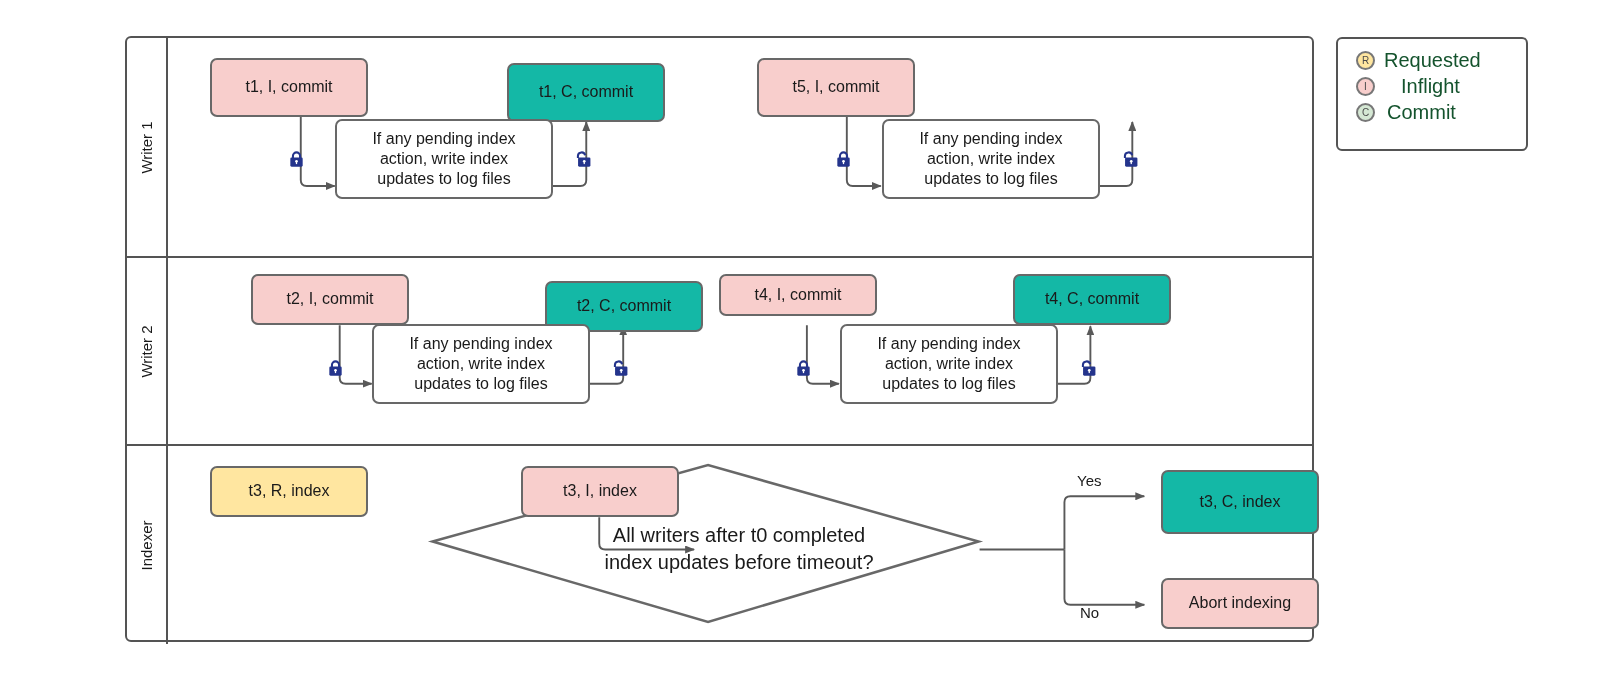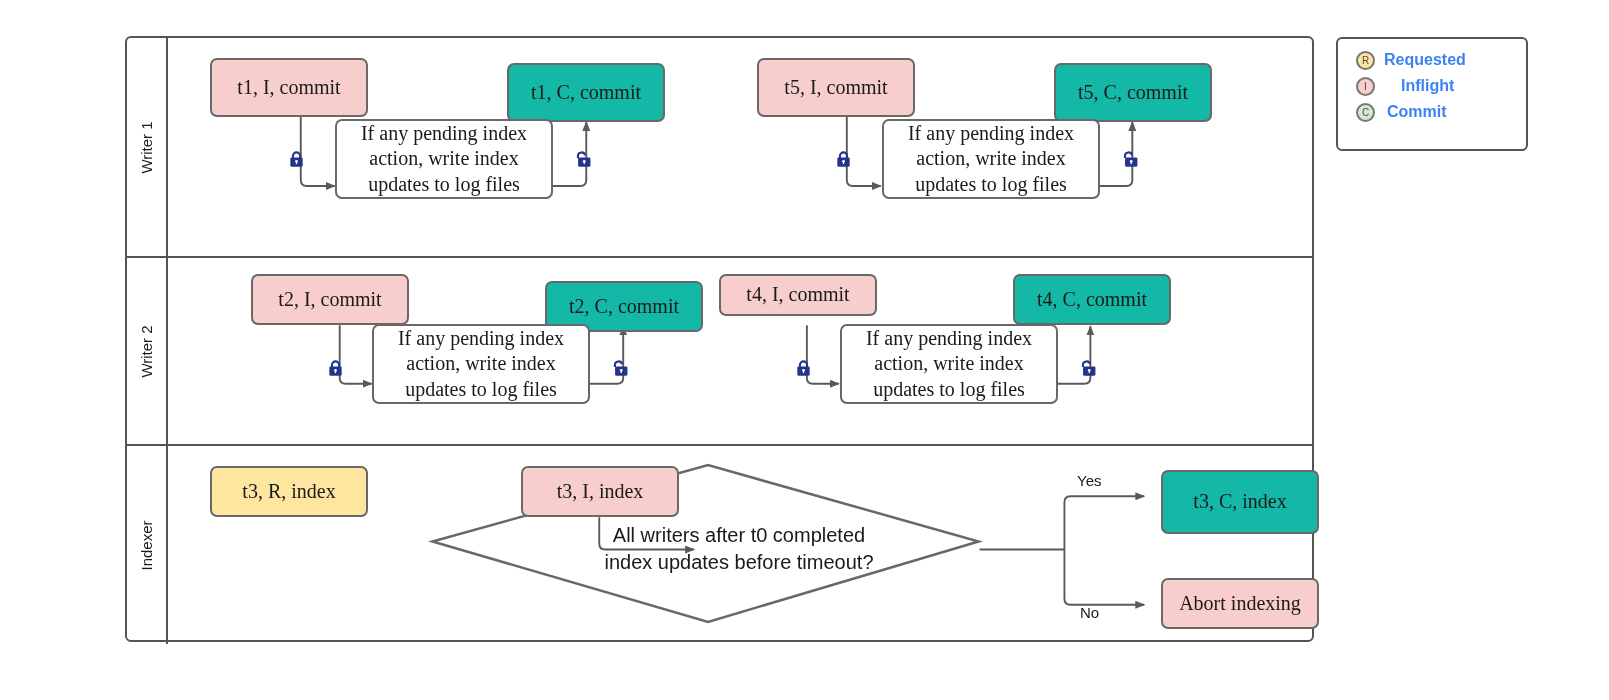--- a/index.html
+++ b/index.html
@@ -21,21 +21,21 @@
   .lane-title span{
     transform:rotate(-90deg);white-space:nowrap;font-size:15px;color:#1a1a1a;
   }
   .lane-body{position:absolute;left:41px;top:0;right:0;bottom:0;}
 
   
   .node{
     position:absolute;box-sizing:border-box;
     border:2.5px solid #686868;border-radius:7px;
     display:flex;align-items:center;justify-content:center;text-align:center;
-    font-size:20px;color:#1a1a1a;line-height:1.27;padding:2px 15px;font-family:Liberation Serif, serif;
+    font-size:16px;color:#1a1a1a;line-height:1.27;padding:2px 15px;
   }
   .node.pink{background:#f8cecc;}
   .node.green{background:#14b8a6;}
   .node.yellow{background:#ffe6a0;}
   .node.white{background:#ffffff;}
 
   
   .edges{position:absolute;left:0;top:0;width:100%;height:100%;overflow:visible;pointer-events:none;}
 
   
@@ -52,21 +52,21 @@
   }
   .legend-row{display:flex;align-items:center;height:26px;padding-left:18px;}
   .legend-dot{
     width:19px;height:19px;border-radius:50%;border:2px solid #777;
     display:flex;align-items:center;justify-content:center;
     font-size:10px;color:#4a4a4a;flex:0 0 auto;box-sizing:border-box;
   }
   .legend-dot.r{background:#ffe6a0;}
   .legend-dot.i{background:#f8cecc;}
   .legend-dot.c{background:#d5e8d4;}
-  .legend-label{font-size:16px;color:#3b82f6;margin-left:9px;font-weight:bold;}
+  .legend-label{font-size:20px;color:#14532d;margin-left:9px;}
   .legend-row.requested .legend-label{margin-left:9px;}
   .legend-row.inflight .legend-label{margin-left:26px;}
   .legend-row.commit   .legend-label{margin-left:12px;}
 </style>
 </head>
 <body>
 
 <div id="stage">
 
   <div class="lane-container">
@@ -94,21 +94,20 @@
         </svg>
 
         <div class="node pink" style="left:42px;top:20px;width:158px;height:59px;">t1, I, commit</div>
 
         <div class="node green" style="left:339px;top:25px;width:158px;height:59px;">t1, C, commit</div>
 
         <div class="node white" style="left:167px;top:81px;width:218px;height:80px;">If any pending index action, write index updates to log files</div>
 
         <div class="node pink" style="left:589px;top:20px;width:158px;height:59px;">t5, I, commit</div>
 
-        <div class="node green" style="left:886px;top:25px;width:158px;height:59px;">t5, C, commit</div>
 
         <div class="node white" style="left:714px;top:81px;width:218px;height:80px;">If any pending index action, write index updates to log files</div>
 
         <span class="lock" style="left:119px;top:112px;">
           <svg viewBox="0 0 24 24" width="19" height="19">
             <path d="M7.5 10 V7.5 a4.5 4.5 0 0 1 9 0 V10" fill="none" stroke="#24348c" stroke-width="2.6"></path>
             <rect x="4.2" y="9.6" width="15.6" height="11.4" rx="1.6" fill="#24348c"></rect>
             <circle cx="12" cy="14.2" r="1.7" fill="#ffffff"></circle>
             <rect x="11.2" y="14.2" width="1.6" height="3.6" fill="#ffffff"></rect>
           </svg>

